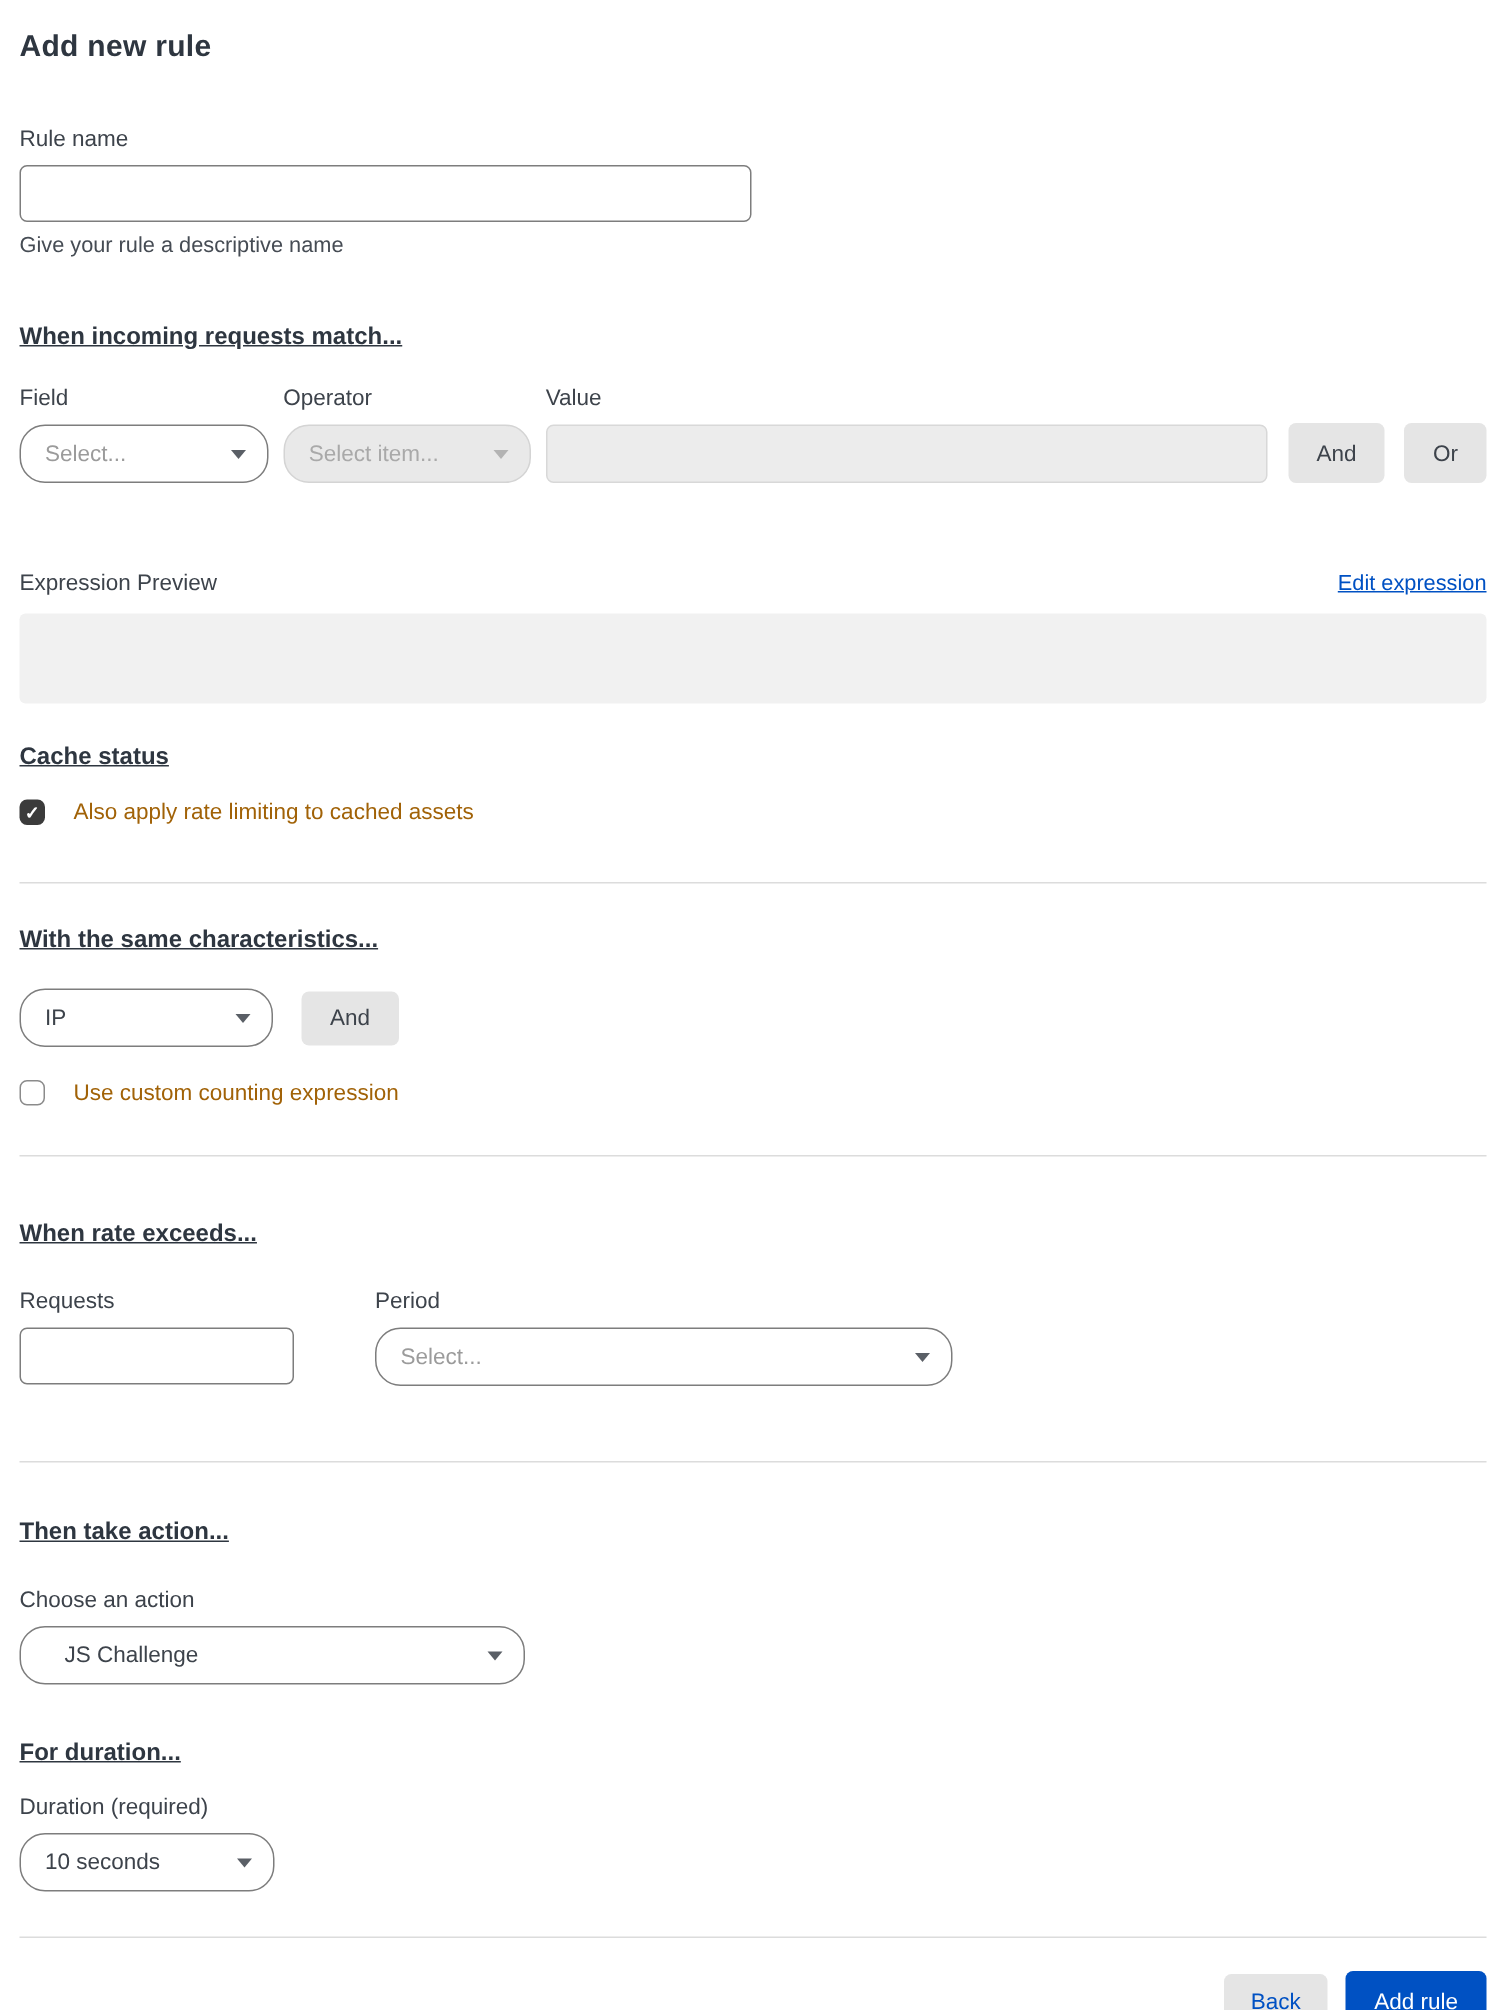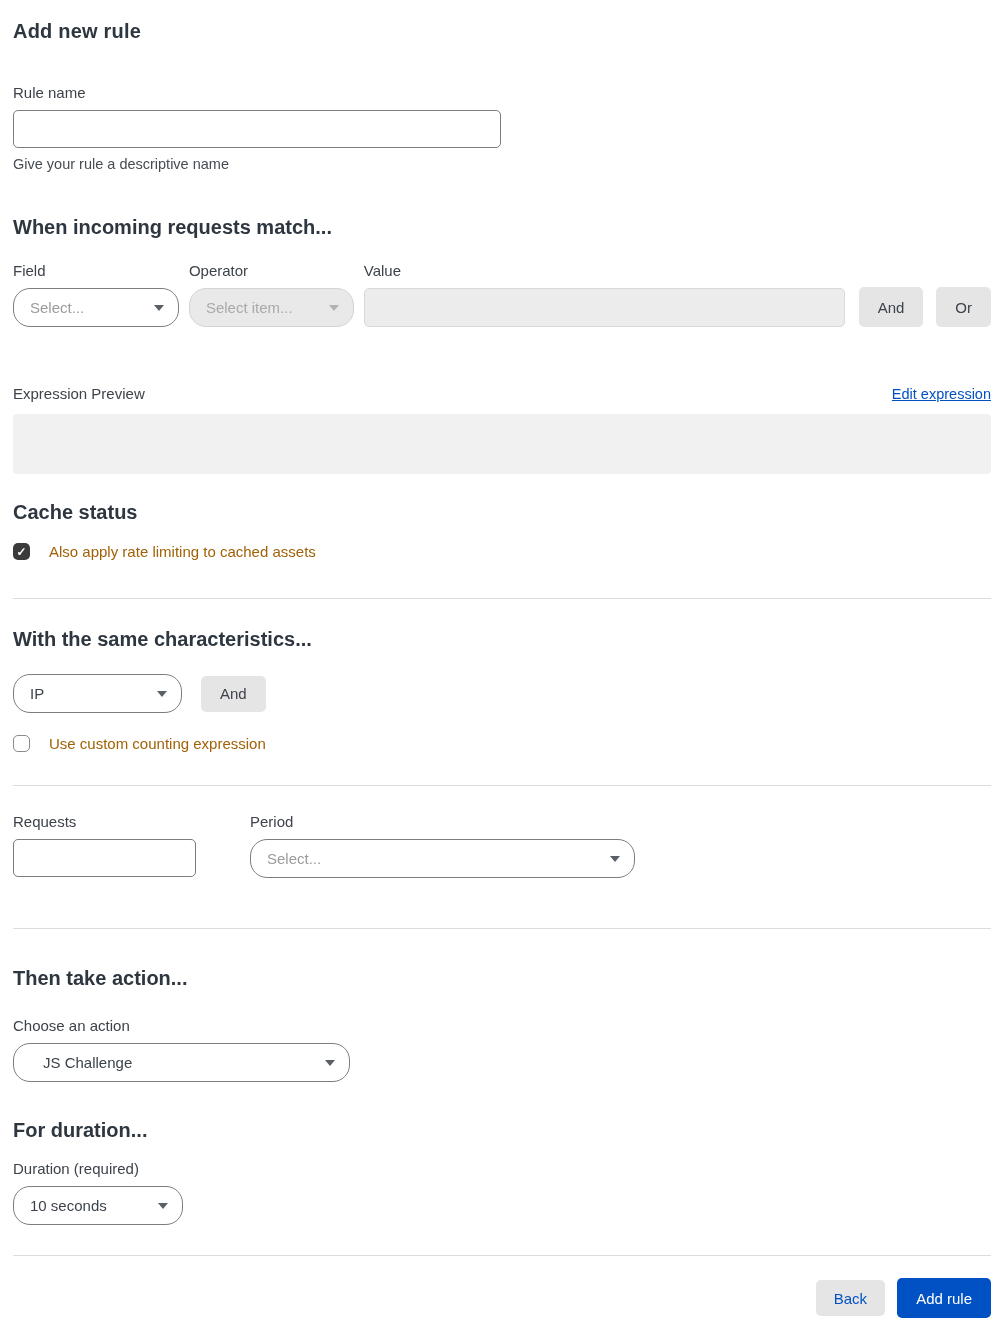--- a/index.html
+++ b/index.html
@@ -25,23 +25,24 @@
     font-size: 15px;
     color: #3d434b;
   }
   .helper-text {
     font-size: 14.5px;
     color: #464c54;
     margin-top: 8px;
   }
 
   .section-heading {
-    font-size: 20px;
+    font-size: 16px;
     font-weight: 700;
     color: #2e3640;
+    text-decoration: underline;
   }
 
   .text-input {
     display: block;
     height: 38px;
     border: 1px solid #7d7d7d;
     border-radius: 5px;
     background: #fff;
     font-family: "Liberation Sans", sans-serif;
     font-size: 15px;
@@ -247,20 +248,21 @@
     </div>
     <button class="btn btn-gray" style="margin-left:19px; height:36px;">And</button>
   </div>
   <div class="checkbox-row mt-22">
     <span class="checkbox unchecked"></span>
     <span class="checkbox-label">Use custom counting expression</span>
   </div>
 
   <hr class="divider mt-33">
 
+  <h2 class="section-heading mt-43">When rate exceeds...</h2>
   <div class="row mt-27" style="align-items:flex-start;gap:44px;">
     <div style="width:183px;">
       <label class="field-label">Requests</label>
       <input class="text-input mt-9" type="text" value="" style="">
     </div>
     <div style="width:385px; margin-left:10px;">
       <label class="field-label">Period</label>
       <div class="select placeholder mt-9">
         <span class="select-value">Select...</span>
         <span class="chev"></span>

